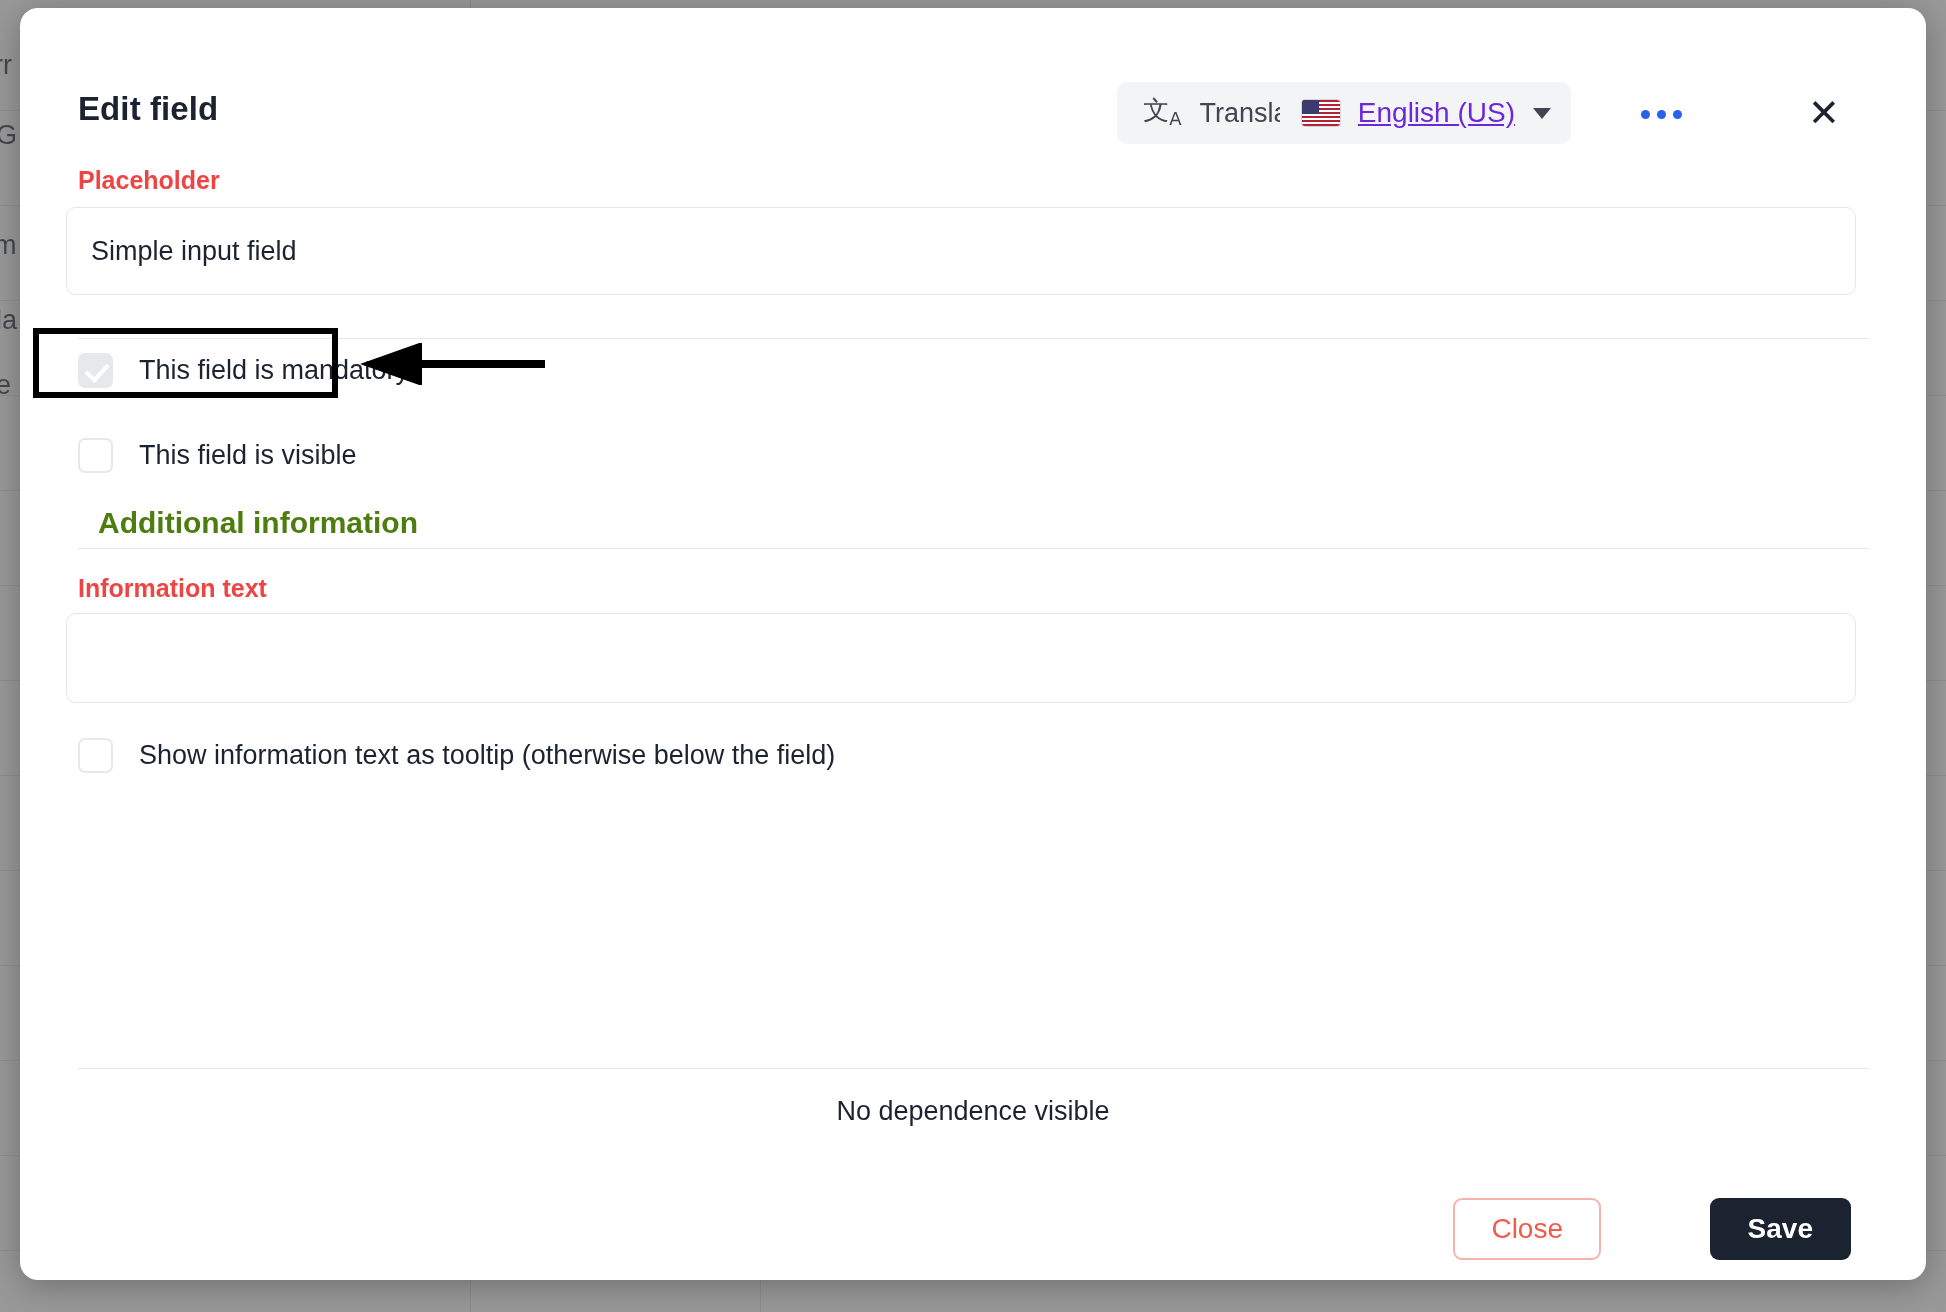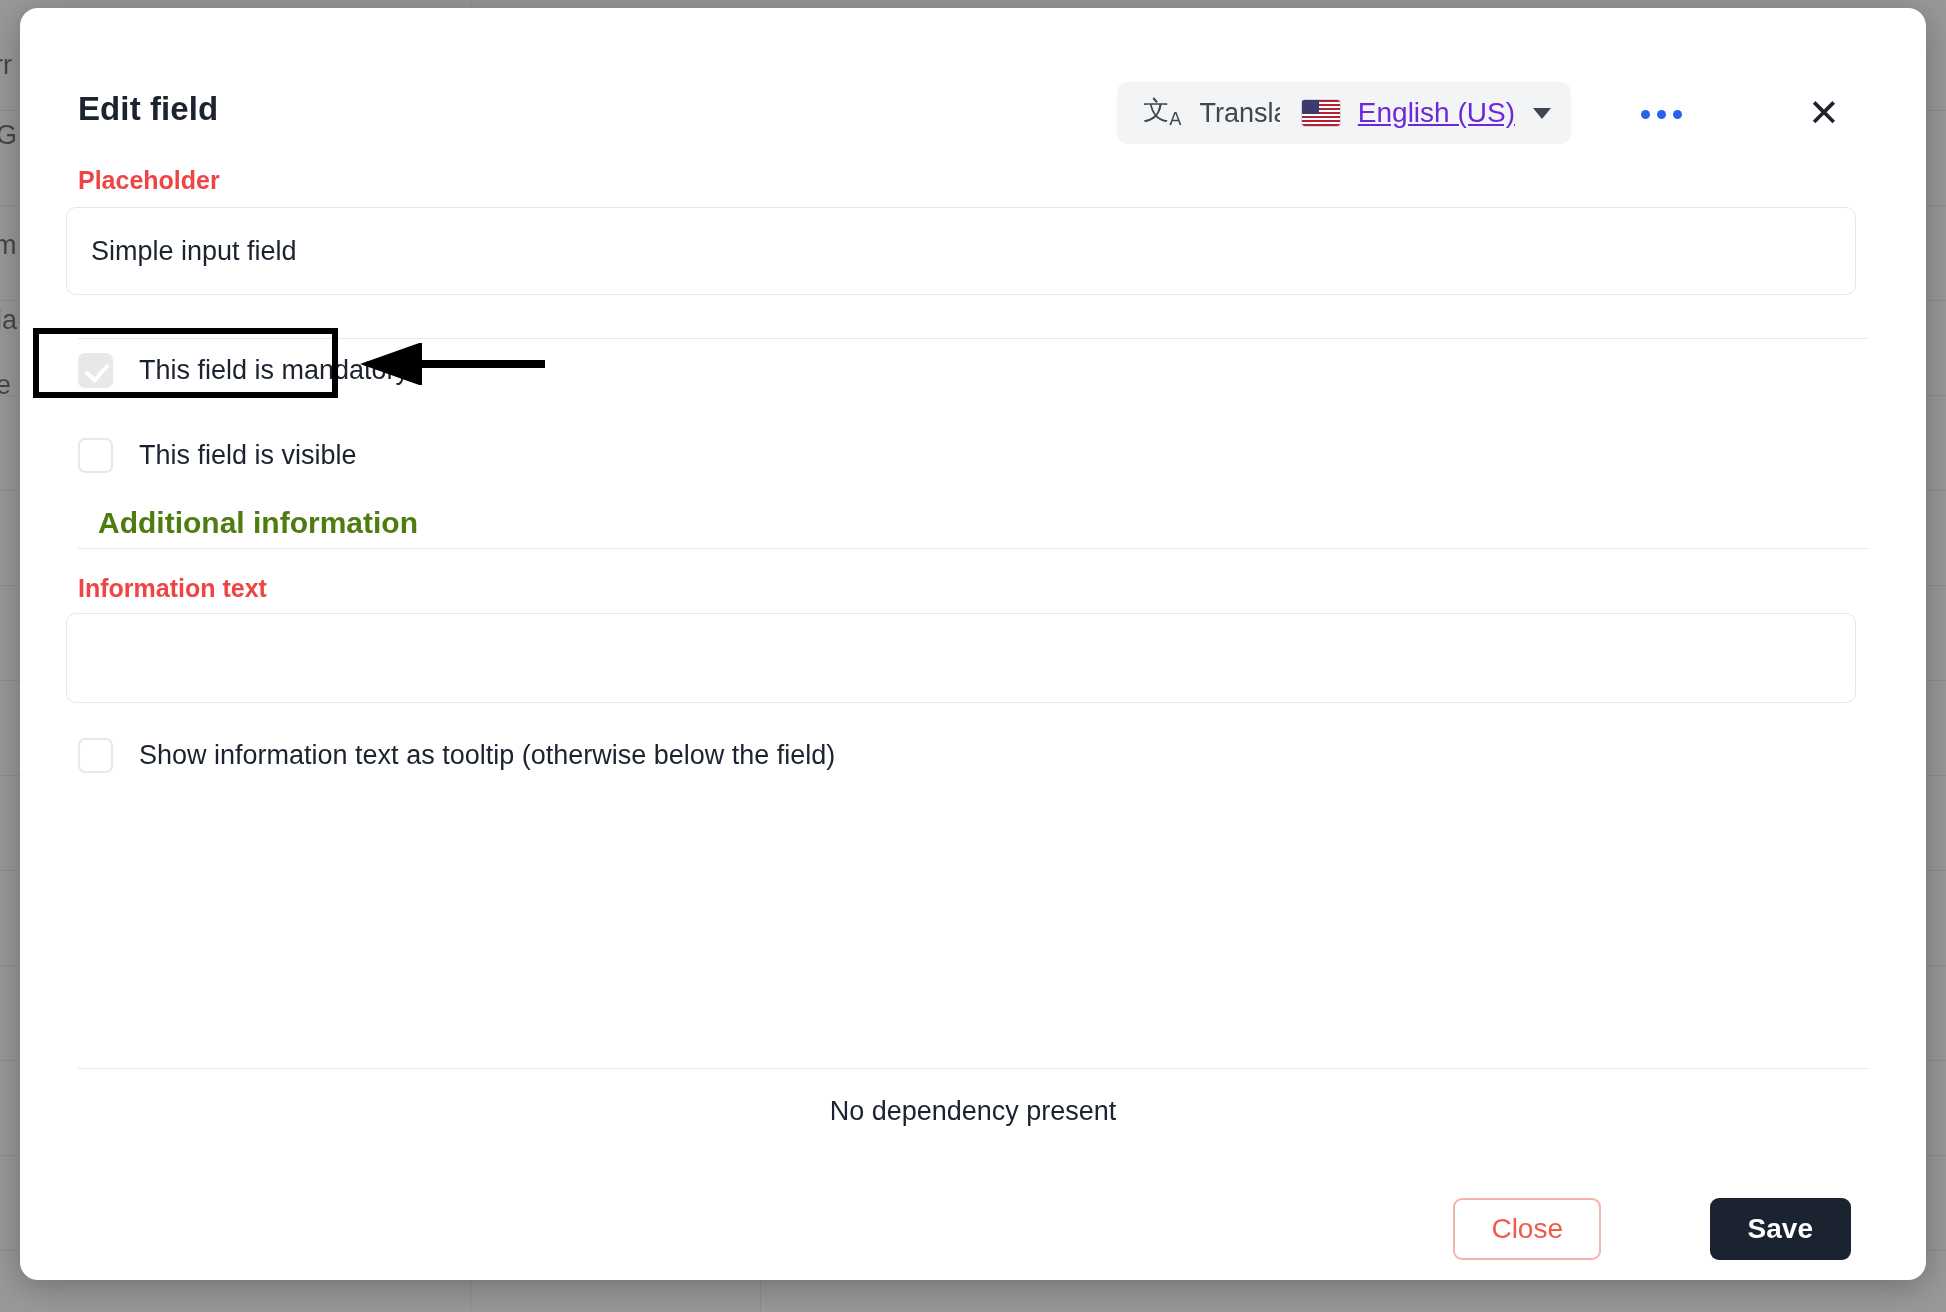--- a/index.html
+++ b/index.html
@@ -283,21 +283,21 @@
 
   <div class="field-label" style="top:566px">Information text</div>
   <textarea class="text-input" id="info-textarea" style="top: 605px; width: 1790px; height: 90px; padding-top: 16px; resize: none;" placeholder=""></textarea>
 
   <div class="cb-row" style="left:58px; top:730px">
     <span class="cb empty"></span>
     <span class="cb-label">Show information text as tooltip (otherwise below the field)</span>
   </div>
 
   <div class="hr" style="top:1060px; width:1790px"></div>
-  <div id="no-dep">No dependency present</div>
+  <div id="no-dep">No dependence visible</div>
 
   <button id="close-btn">Close</button>
   <button id="save-btn">Save</button>
 </div>
 
 <div id="annot-box"></div>
 <svg id="annot-arrow" viewBox="0 0 200 42">
   <line x1="195" y1="21" x2="70" y2="21" stroke="#000" stroke-width="8"></line>
   <polygon points="10,21 72,-1 72,43" fill="#000"></polygon>
 </svg>

